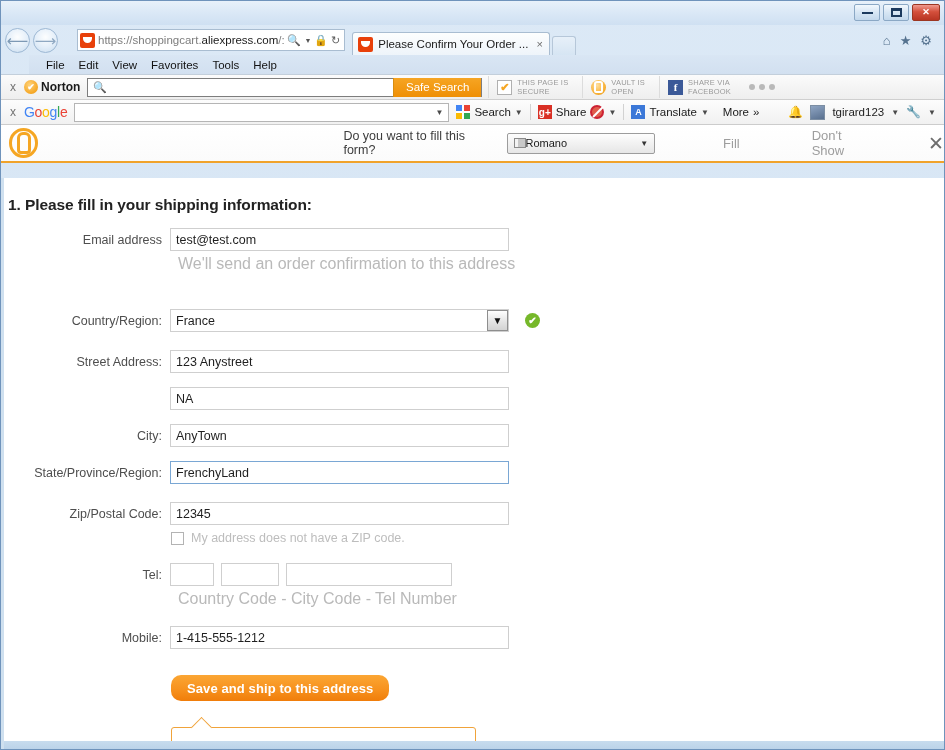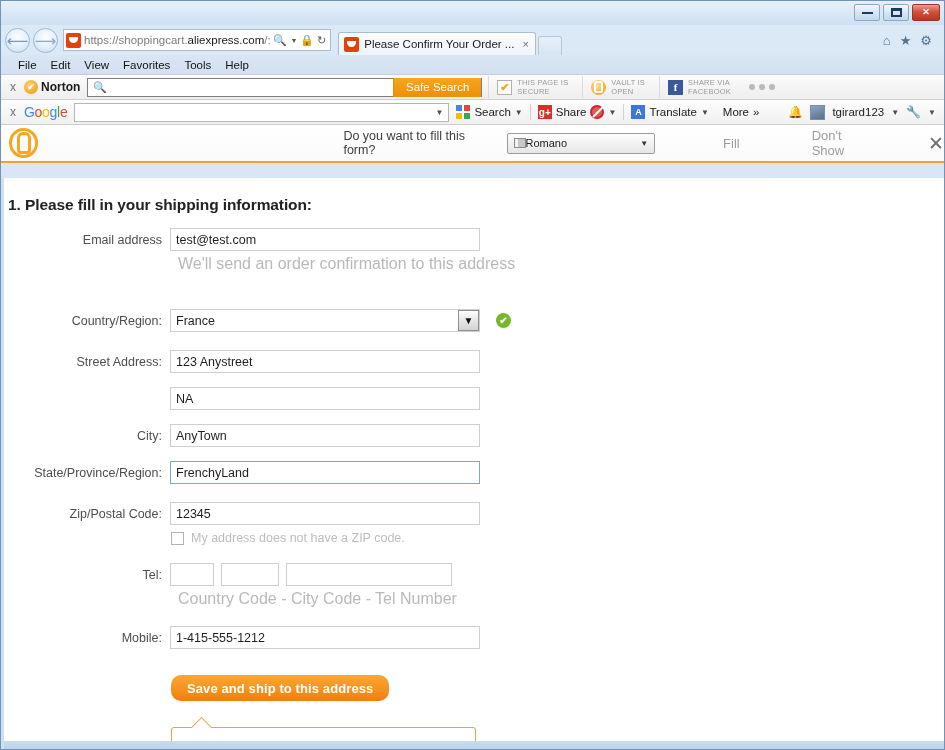--- a/index.html
+++ b/index.html
@@ -56,21 +56,21 @@
   }
   .navbtn.back { color:#7d99b5; }
   .addrbar {
     flex: 0 0 238px;
     height: 22px;
     background: #fff;
     border: 1px solid #a9bdd1;
     display: flex; align-items: center;
     padding: 0 2px;
     gap: 3px;
-    margin-left: 2px;
+    margin-left: 16px;
   }
   .favicon {
     width: 15px; height: 15px; border-radius: 2px;
     background: #e8400a;
     display:flex; align-items:center; justify-content:center;
     flex: 0 0 15px;
   }
   .favicon::after{
     content:''; width:9px; height:6px; background:#fff;
     border-radius: 0 0 9px 9px;
@@ -103,20 +103,21 @@
   .toolicons { margin-left:auto; display:flex; align-items:center; gap:9px; padding-right:8px; color:#4c6versus; }
   .ticon { color:#55728f; font-size:13px; }
 
   
   .menubar {
     height: 19px; flex: 0 0 19px;
     display: flex; align-items: center; gap: 0px;
     padding-left: 10px;
     font-size: 11.5px; color: #121212;
     background: linear-gradient(180deg,#d9e6f4 0%, #d2e0f0 100%);
+    margin-left: 28px;
   }
   .menubar span { padding: 0 7px; }
 
   
   .norton {
     height: 26px; flex: 0 0 26px;
     background: linear-gradient(180deg,#fbfbfb 0%, #eeeeee 100%);
     border-top: 1px solid #c3cfdb;
     border-bottom: 1px solid #cfcfcf;
     display: flex; align-items: center; gap: 0;
@@ -263,21 +264,21 @@
     padding: 18px 0 0 4px;
     letter-spacing: -0.1px;
   }
   .form { padding-top: 14px; }
   .row { display:flex; align-items:center; margin-bottom: 0; }
   .row .lab {
     width: 166px; text-align: right; padding-right: 8px;
     font-size: 12.5px; color: #4e4e4e;
   }
   .fld {
-    height: 23px; width: 310px;
+    height: 23px; width: 339px;
     border: 1px solid #cfcfcf;
     font-size: 12.5px; color: #1f1f1f;
     display:flex; align-items:center;
     padding: 0 5px;
     background:#fff;
   }
   .fld.focused { border: 1px solid #7aa7d4; }
   .fld.sel { padding-right:0; display:flex; }
   .fld.sel .val { flex:1 1 auto; }
   .selarrow {

